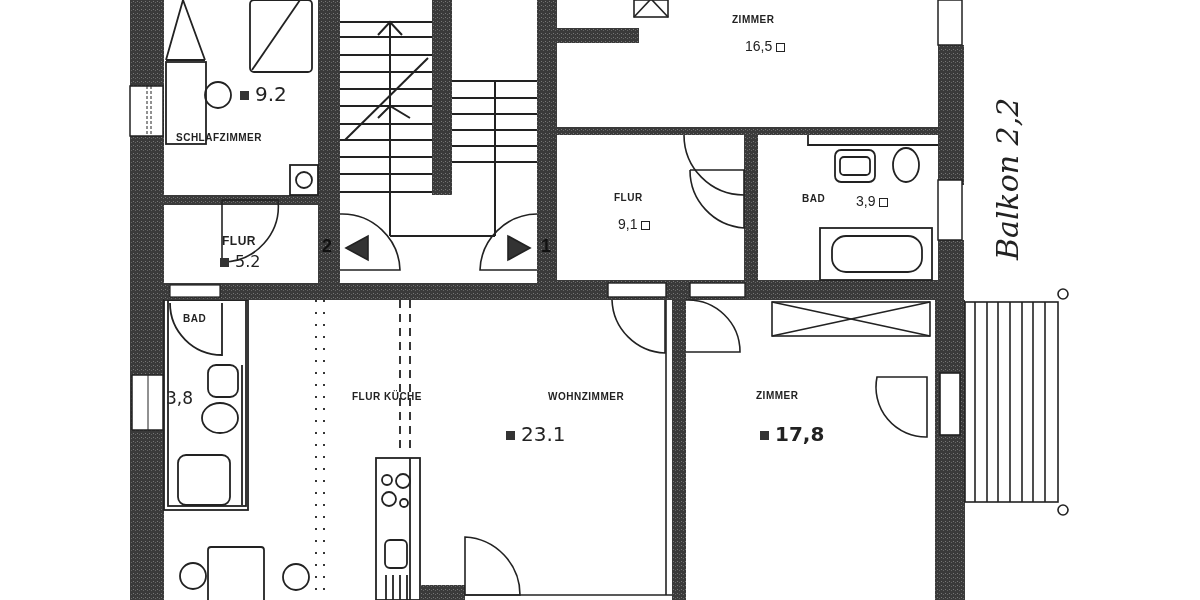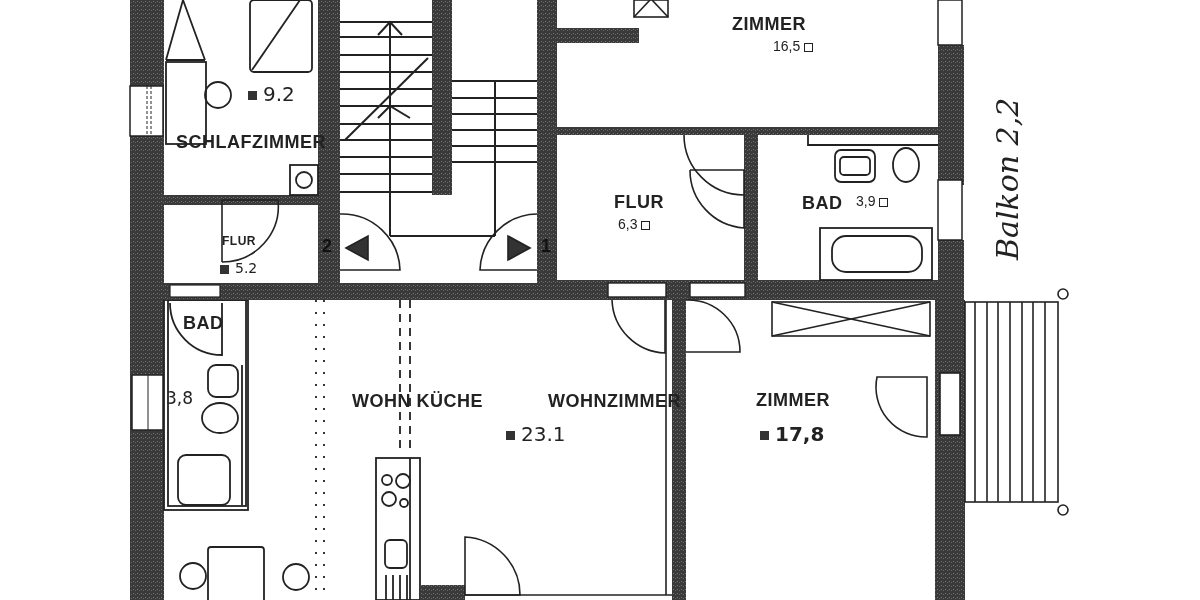--- a/index.html
+++ b/index.html
@@ -1,18 +1,18 @@
 <!DOCTYPE html>
 <html><head>
 <meta charset="utf-8">
 <style>
   html, body { margin: 0; padding: 0; }
   body { width: 1200px; height: 600px; background: #ffffff; overflow: hidden; position: relative; font-family: "DejaVu Sans", sans-serif; }
   .plan { position: absolute; left: 0; top: 0; width: 1200px; height: 600px; }
-  .label { position: absolute; font-family: "Liberation Sans", sans-serif; font-weight: bold; color: #222; font-size: 18px; letter-spacing: 0.5px; white-space: nowrap; }
+  .label { position: absolute; font-family: "Liberation Sans", sans-serif; font-weight: bold; color: #222; font-size: 10px; letter-spacing: 0.5px; white-space: nowrap; }
   .area { position: absolute; font-family: "Liberation Sans", sans-serif; color: #222; font-size: 14px; white-space: nowrap; }
   .area.hand { font-family: "DejaVu Sans", sans-serif; font-size: 20px; font-weight: normal; }
   .sq { display: inline-block; width: 9px; height: 9px; background: #333; margin-right: 6px; vertical-align: middle; }
   .unit-sq { display: inline-block; width: 7px; height: 7px; border: 1.5px solid #222; margin-left: 4px; vertical-align: middle; }
   .balkon { position: absolute; left: 990px; top: 40px; transform-origin: left top; transform: rotate(-90deg) translate(-220px, 0); font-family: "DejaVu Serif", serif; font-style: italic; font-size: 30px; color: #222; white-space: nowrap; }
   .stair-num { position: absolute; font-family: "Liberation Sans", sans-serif; font-weight: bold; font-size: 18px; color: #111; }
 </style>
 </head>
 <body>
 
@@ -203,38 +203,38 @@
     <line x1="1022" y1="302" x2="1022" y2="502"></line>
     <line x1="1033" y1="302" x2="1033" y2="502"></line>
     <line x1="1045" y1="302" x2="1045" y2="502"></line>
     <circle cx="1063" cy="294" r="5"></circle>
     <circle cx="1063" cy="510" r="5"></circle>
   </g>
 </svg>
 
 
 <div class="label" style="left:176px;top:132px;">SCHLAFZIMMER</div>
-<div class="area hand" style="left:248px;top:82px;"><span class="sq"></span><span>9.2</span></div>
+<div class="area hand" style="left:240px;top:82px;"><span class="sq"></span><span>9.2</span></div>
 
 <div class="label" style="left:222px;top:234px;font-size:12px;">FLUR</div>
-<div class="area hand" style="left:220px;top:260px;font-size:14px;"><span class="sq"></span><span>5.2</span></div>
+<div class="area hand" style="left:220px;top:252px;font-size:16px;"><span class="sq"></span><span>5.2</span></div>
 
 <div class="label" style="left:732px;top:14px;">ZIMMER</div>
-<div class="area" style="left:745px;top:38px;margin-left:28px;"><span>16,5</span><span class="unit-sq"></span></div>
+<div class="area" style="left:745px;top:38px;"><span>16,5</span><span class="unit-sq"></span></div>
 
 <div class="label" style="left:614px;top:192px;">FLUR</div>
-<div class="area" style="left:618px;top:216px;"><span>6,3</span><span class="unit-sq"></span></div>
+<div class="area" style="left:618px;top:216px;"><span>9,1</span><span class="unit-sq"></span></div>
 
 <div class="label" style="left:802px;top:193px;">BAD</div>
 <div class="area" style="left:856px;top:193px;"><span>3,9</span><span class="unit-sq"></span></div>
 
 <div class="label" style="left:183px;top:313px;">BAD</div>
 <div class="area hand" style="left:166px;top:364px;font-size:17px;margin-top:24px;">3,8</div>
 
-<div class="label" style="left:352px;top:391px;">WOHN KÜCHE</div>
+<div class="label" style="left:352px;top:391px;">FLUR KÜCHE</div>
 
 <div class="label" style="left:548px;top:391px;">WOHNZIMMER</div>
 <div class="area hand" style="left:506px;top:422px;"><span class="sq"></span><span>23.1</span></div>
 
 <div class="label" style="left:756px;top:390px;">ZIMMER</div>
 <div class="area hand" style="left:760px;top:422px;font-weight:bold;"><span class="sq"></span><span>17,8</span></div>
 
 <div class="stair-num" style="left:322px;top:236px;">2</div>
 <div class="stair-num" style="left:541px;top:236px;">1</div>
 

